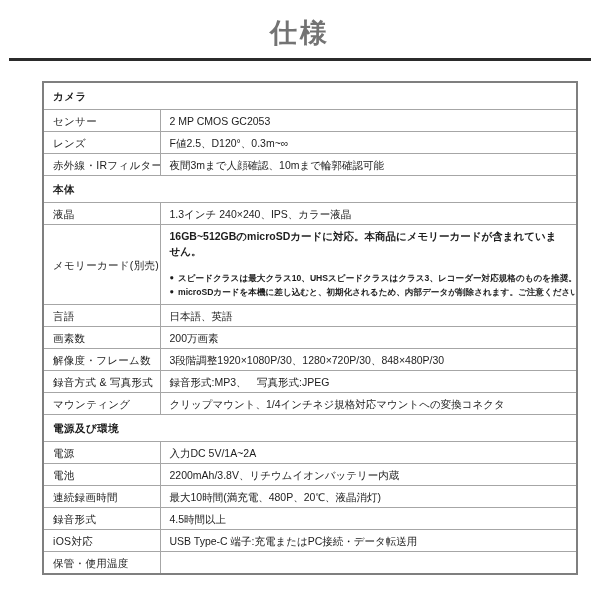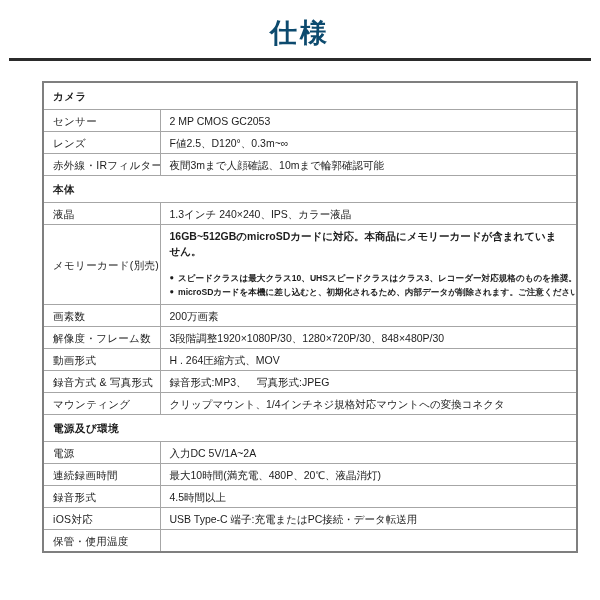--- a/index.html
+++ b/index.html
@@ -12,21 +12,21 @@
     font-family: "Liberation Sans", sans-serif;
     color: #1c1c1c;
   }
   .page-title {
     margin: 0;
     padding-top: 17px;
     text-align: center;
     font-size: 27px;
     font-weight: bold;
     letter-spacing: 3px;
-    color: #0c4a6e;
+    color: #737373;
     line-height: 1.2;
   }
   .title-rule {
     height: 3px;
     background: #2b2b2b;
     margin: 9px 9px 0 9px;
   }
   .spec-table-wrap {
     margin: 20px 22px 0 42px;
     width: 536px;
@@ -106,45 +106,49 @@
           <td class="spec-value"><span>1.3インチ 240×240、IPS、カラー液晶</span></td>
         </tr>
         <tr>
           <td class="spec-label">メモリーカード(別売)</td>
           <td class="spec-value multiline"><span>16GB~512GBのmicroSDカードに対応。本商品にメモリーカードが含まれていません。</span><div class="bullet-list">
               <div class="bullet-line"><span class="bullet-glyph">●</span>スピードクラスは最大クラス10、UHSスピードクラスはクラス3、レコーダー対応規格のものを推奨。</div>
               <div class="bullet-line"><span class="bullet-glyph">●</span>microSDカードを本機に差し込むと、初期化されるため、内部データが削除されます。ご注意ください。</div>
             </div></td>
         </tr>
         <tr>
+          <td class="spec-label">言語</td>
+          <td class="spec-value"><span>日本語、英語</span></td>
+        </tr>
+        <tr>
           <td class="spec-label">画素数</td>
           <td class="spec-value"><span>200万画素</span></td>
         </tr>
         <tr>
           <td class="spec-label">解像度・フレーム数</td>
           <td class="spec-value"><span>3段階調整1920×1080P/30、1280×720P/30、848×480P/30</span></td>
-        </tr>
-        <tr>
-          <td class="spec-label">動画形式</td>
-          <td class="spec-value"><span>H . 264圧縮方式、MOV</span></td>
         </tr>
         <tr>
           <td class="spec-label">録音方式 &amp; 写真形式</td>
           <td class="spec-value"><span>録音形式:MP3、　写真形式:JPEG</span></td>
         </tr>
         <tr>
           <td class="spec-label">マウンティング</td>
           <td class="spec-value"><span>クリップマウント、1/4インチネジ規格対応マウントへの変換コネクタ</span></td>
         </tr>
         <tr>
           <td class="section-header" colspan="2">電源及び環境</td>
         </tr>
         <tr>
           <td class="spec-label">電源</td>
           <td class="spec-value"><span>入力DC 5V/1A~2A</span></td>
+        </tr>
+        <tr>
+          <td class="spec-label">電池</td>
+          <td class="spec-value"><span>2200mAh/3.8V、リチウムイオンバッテリー内蔵</span></td>
         </tr>
         <tr>
           <td class="spec-label">連続録画時間</td>
           <td class="spec-value"><span>最大10時間(満充電、480P、20℃、液晶消灯)</span></td>
         </tr>
         <tr>
           <td class="spec-label">録音形式</td>
           <td class="spec-value"><span>4.5時間以上</span></td>
         </tr>
         <tr>

